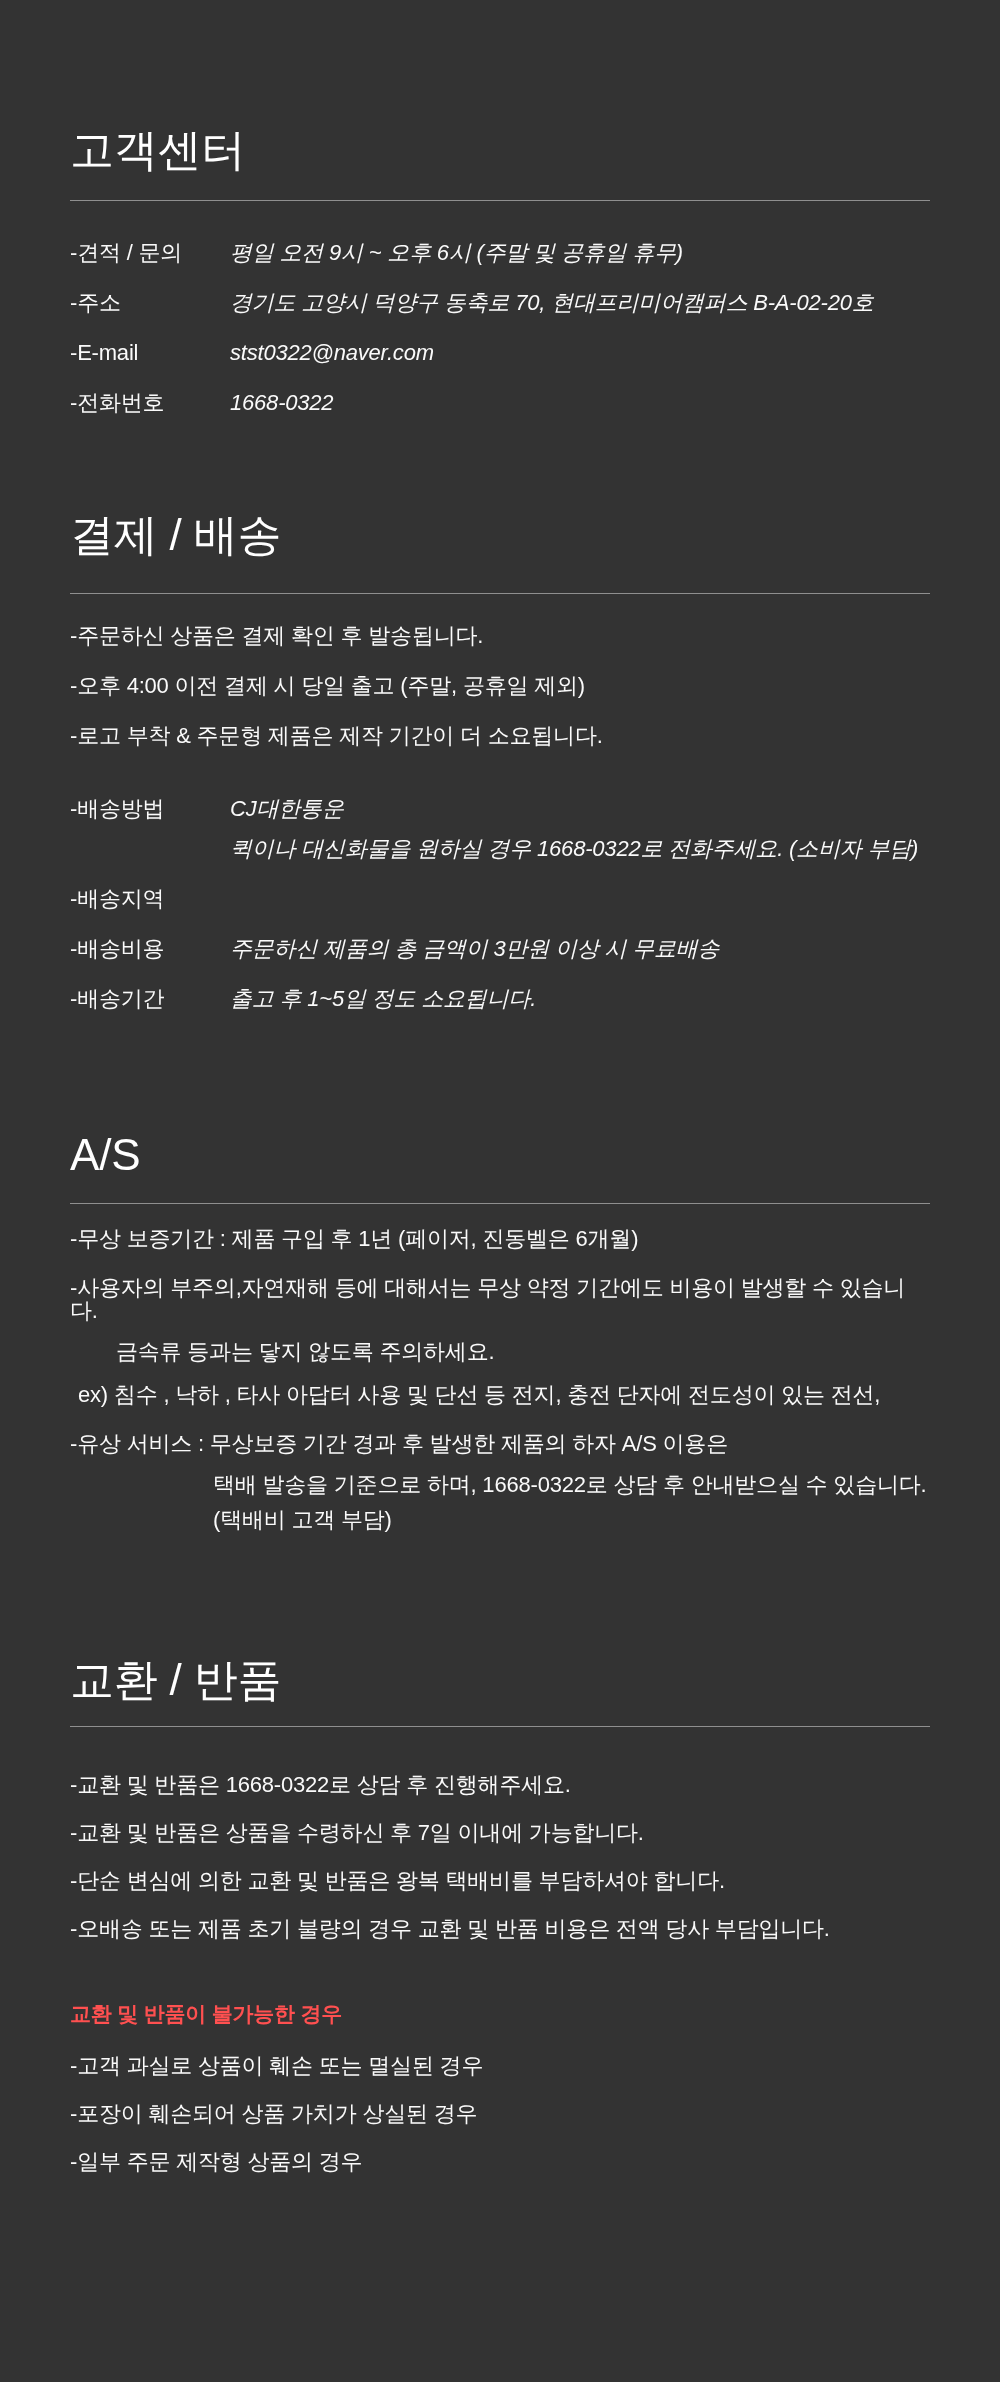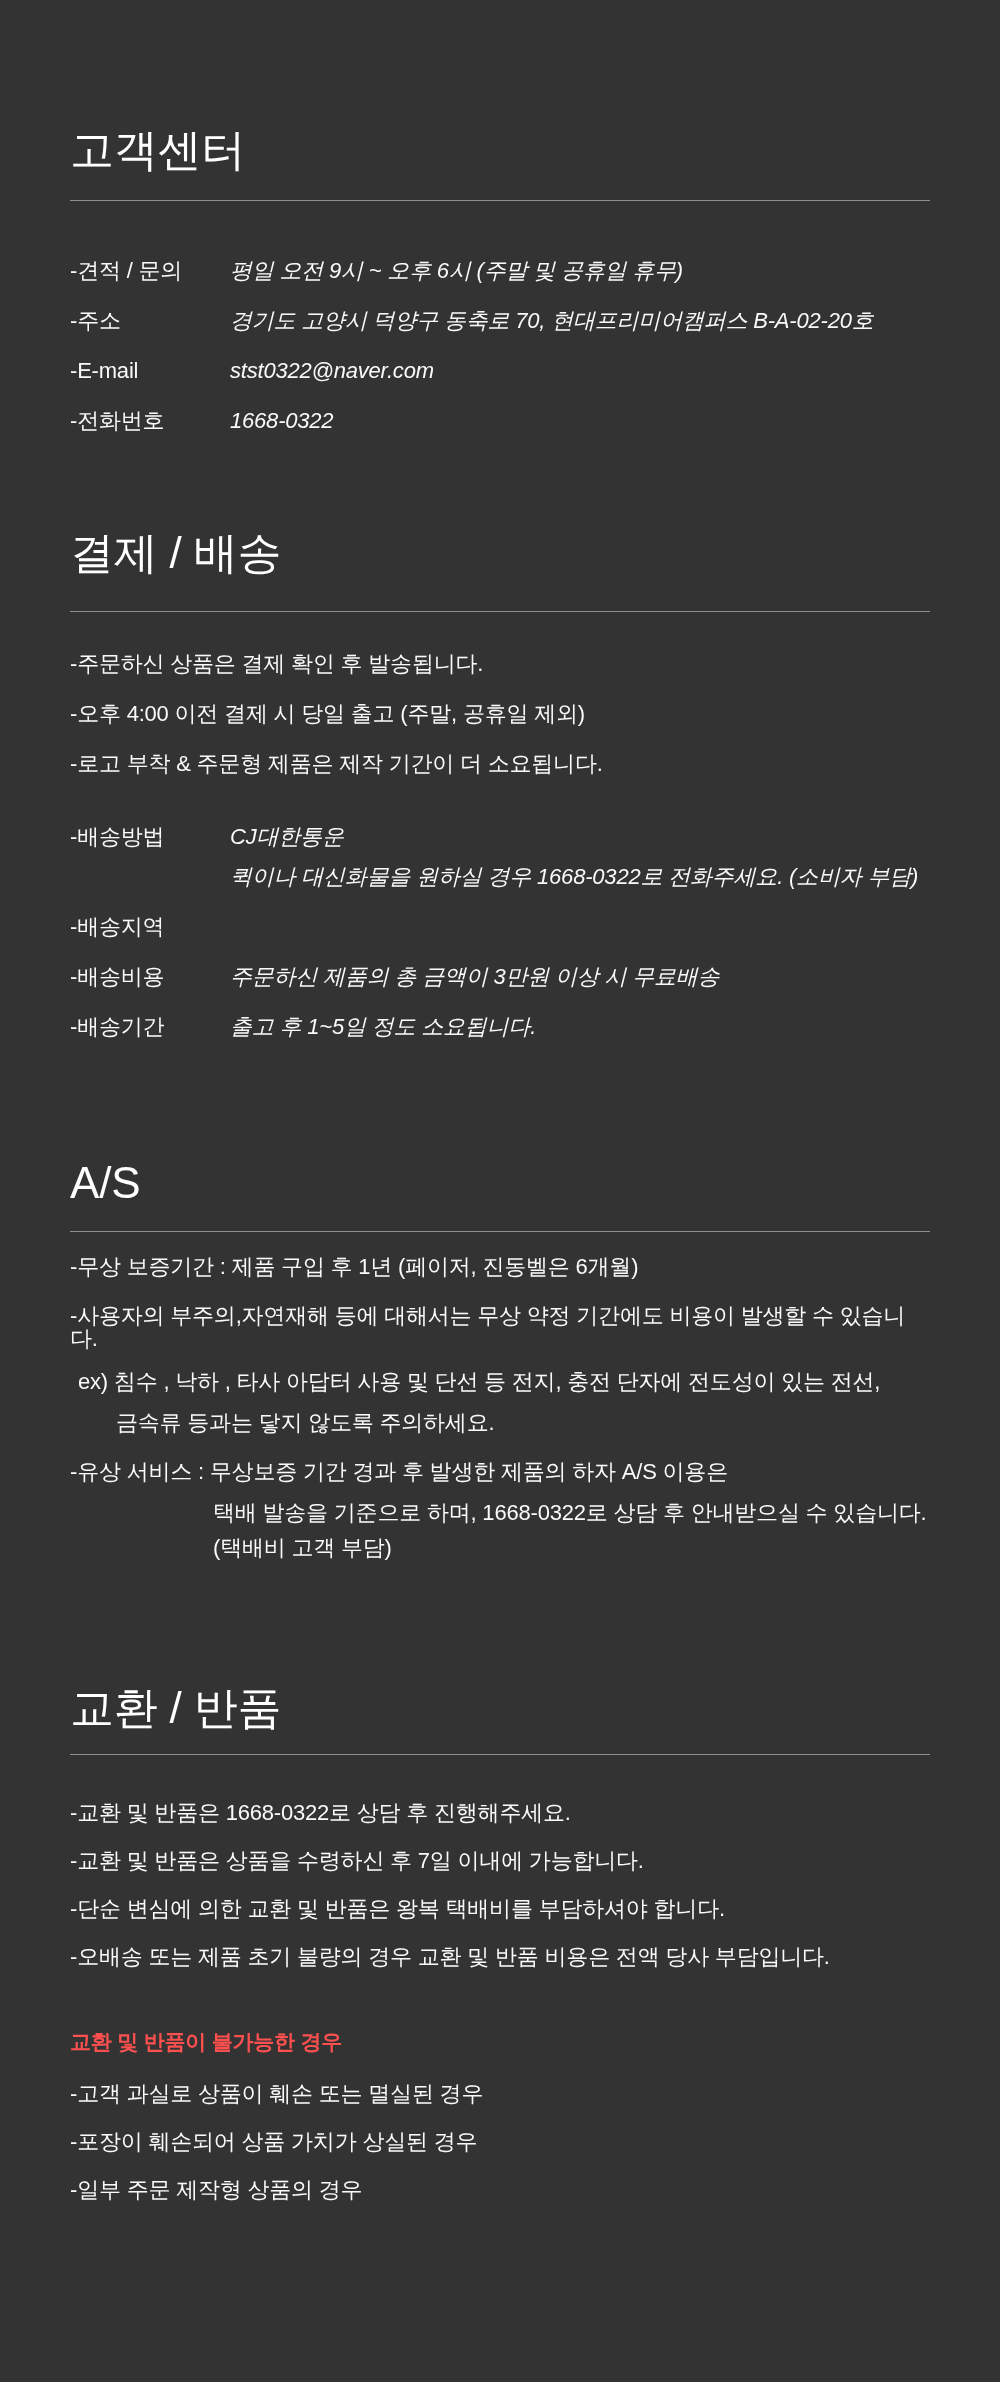--- a/index.html
+++ b/index.html
@@ -48,26 +48,26 @@
     width: 160px;
     flex: 0 0 160px;
   }
   .value { flex: 1; font-style: italic; }
   .value p { margin: 0 0 17px 0; }
   .value p:last-child { margin-bottom: 0; }
 
   
   #sec-customer .sec-title { margin-top: 126px; }
   #sec-customer .divider { margin-top: 26px; }
-  #sec-customer .rows { margin-top: 58px; }
+  #sec-customer .rows { margin-top: 40px; }
 
   
   #sec-shipping .sec-title { margin-top: 97px; }
   #sec-shipping .divider { margin-top: 34px; }
-  #sec-shipping .bullets { margin-top: 40px; }
+  #sec-shipping .bullets { margin-top: 30px; }
   #sec-shipping .rows { margin-top: 50px; }
 
   
   #sec-as .sec-title { margin-top: 121px; }
   #sec-as .divider { margin-top: 24px; }
   #sec-as .paras { margin-top: 21px; }
   #sec-as .para { margin: 26px 0 0 0; }
   #sec-as .para.first { margin-top: 23px; }
   #sec-as .para.cont { margin-top: 18px; }
   #sec-as .para.tight { margin-top: 12px; }
@@ -162,22 +162,22 @@
       </div>
     </div>
   </section>
 
   <section class="section" id="sec-as">
     <h2 class="sec-title">A/S</h2>
     <hr class="divider">
     <div class="paras">
       <p class="body-text para first">-무상 보증기간 : 제품 구입 후 1년 (페이저, 진동벨은 6개월)</p>
       <p class="body-text para">-사용자의 부주의,자연재해 등에 대해서는 무상 약정 기간에도 비용이 발생할 수 있습니다.</p>
+      <p class="body-text para cont ind-2">금속류 등과는 닿지 않도록  주의하세요.</p>
       <p class="body-text para ex ind-1">ex) 침수 , 낙하 , 타사 아답터 사용 및 단선 등 전지, 충전 단자에 전도성이 있는 전선,</p>
-      <p class="body-text para cont ind-2">금속류 등과는 닿지 않도록  주의하세요.</p>
       <p class="body-text para">-유상 서비스 : 무상보증 기간 경과 후 발생한 제품의 하자 A/S 이용은</p>
       <p class="body-text para cont ind-3">택배 발송을 기준으로 하며, 1668-0322로 상담 후 안내받으실 수 있습니다.</p>
       <p class="body-text para tight ind-3">(택배비 고객 부담)</p>
     </div>
   </section>
 
   <section class="section" id="sec-exchange">
     <h2 class="sec-title">교환 / 반품</h2>
     <hr class="divider">
     <div class="bullets">

